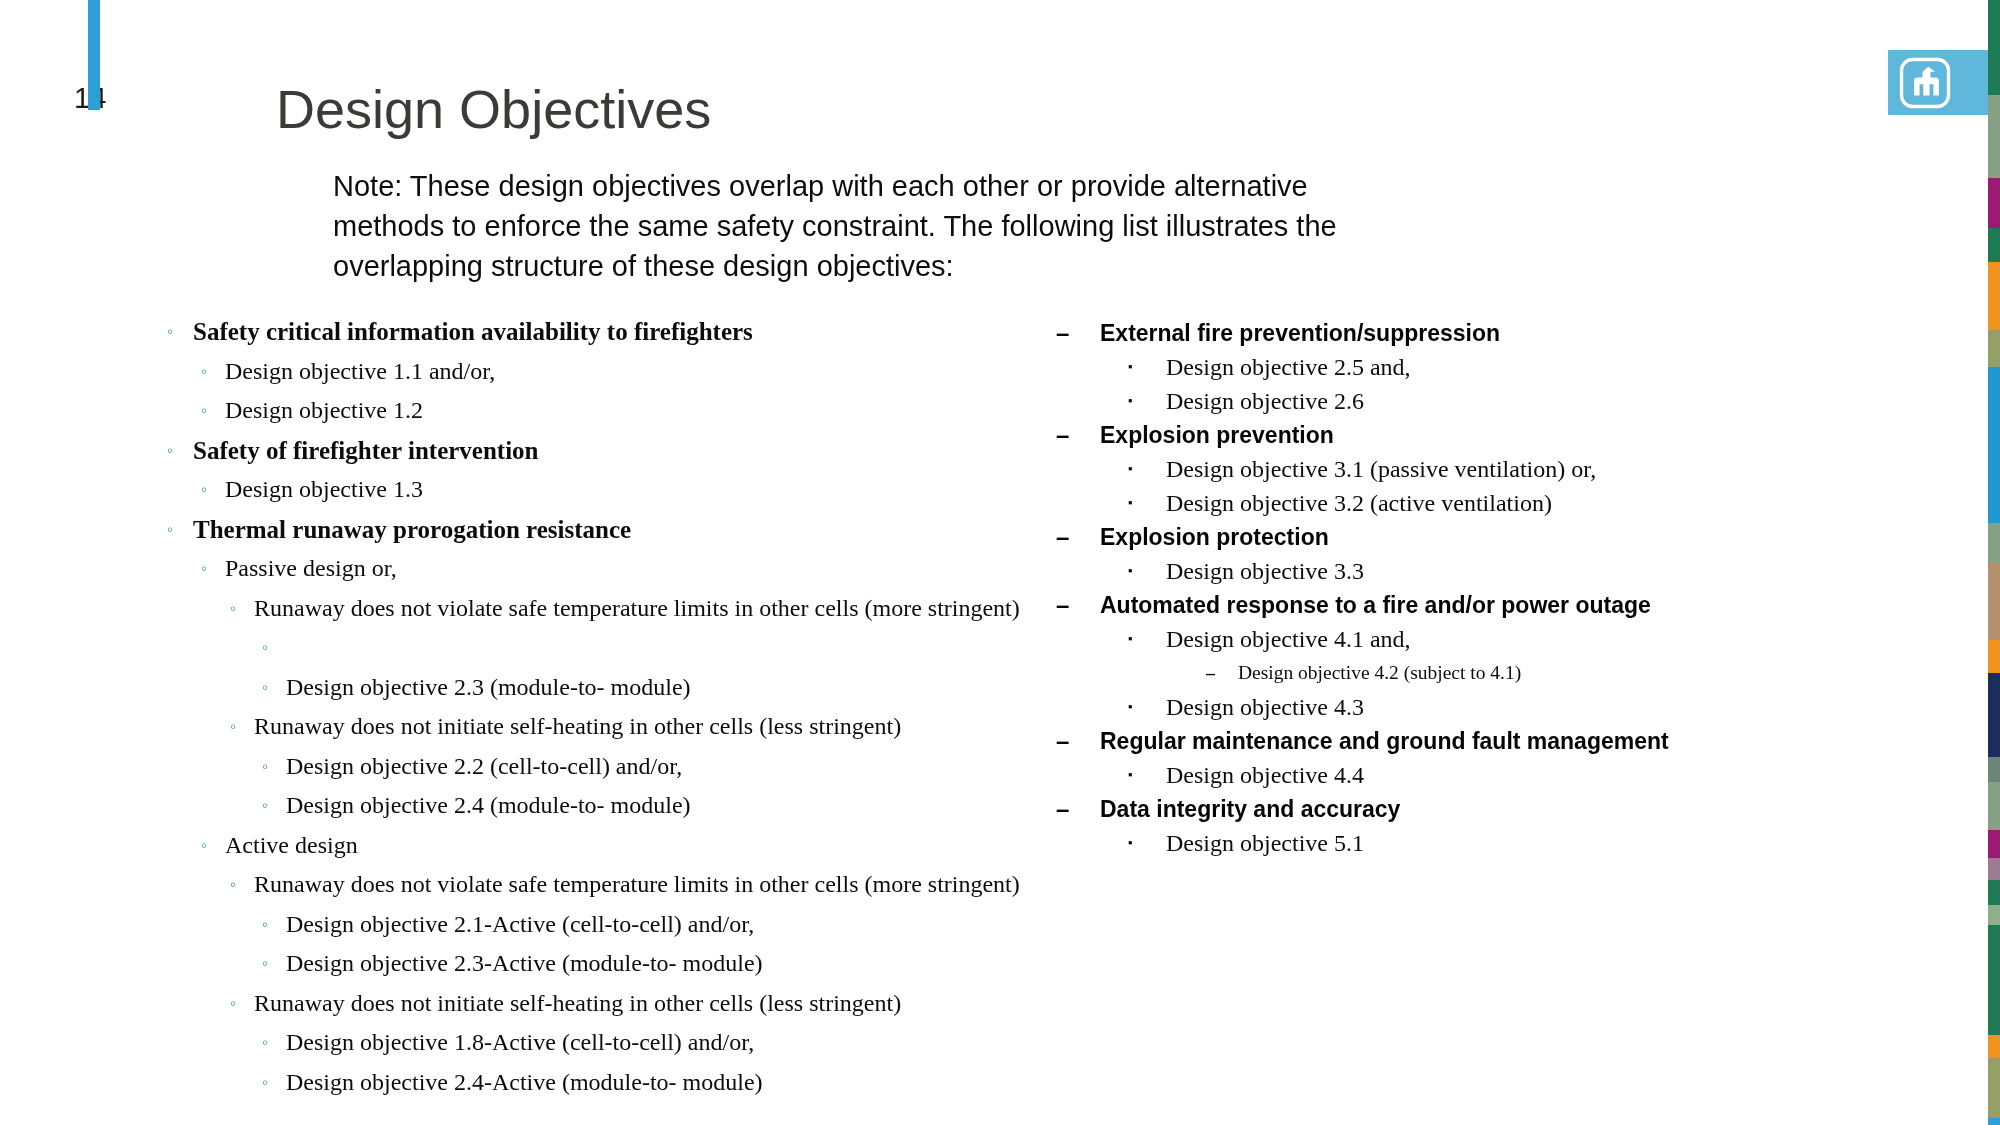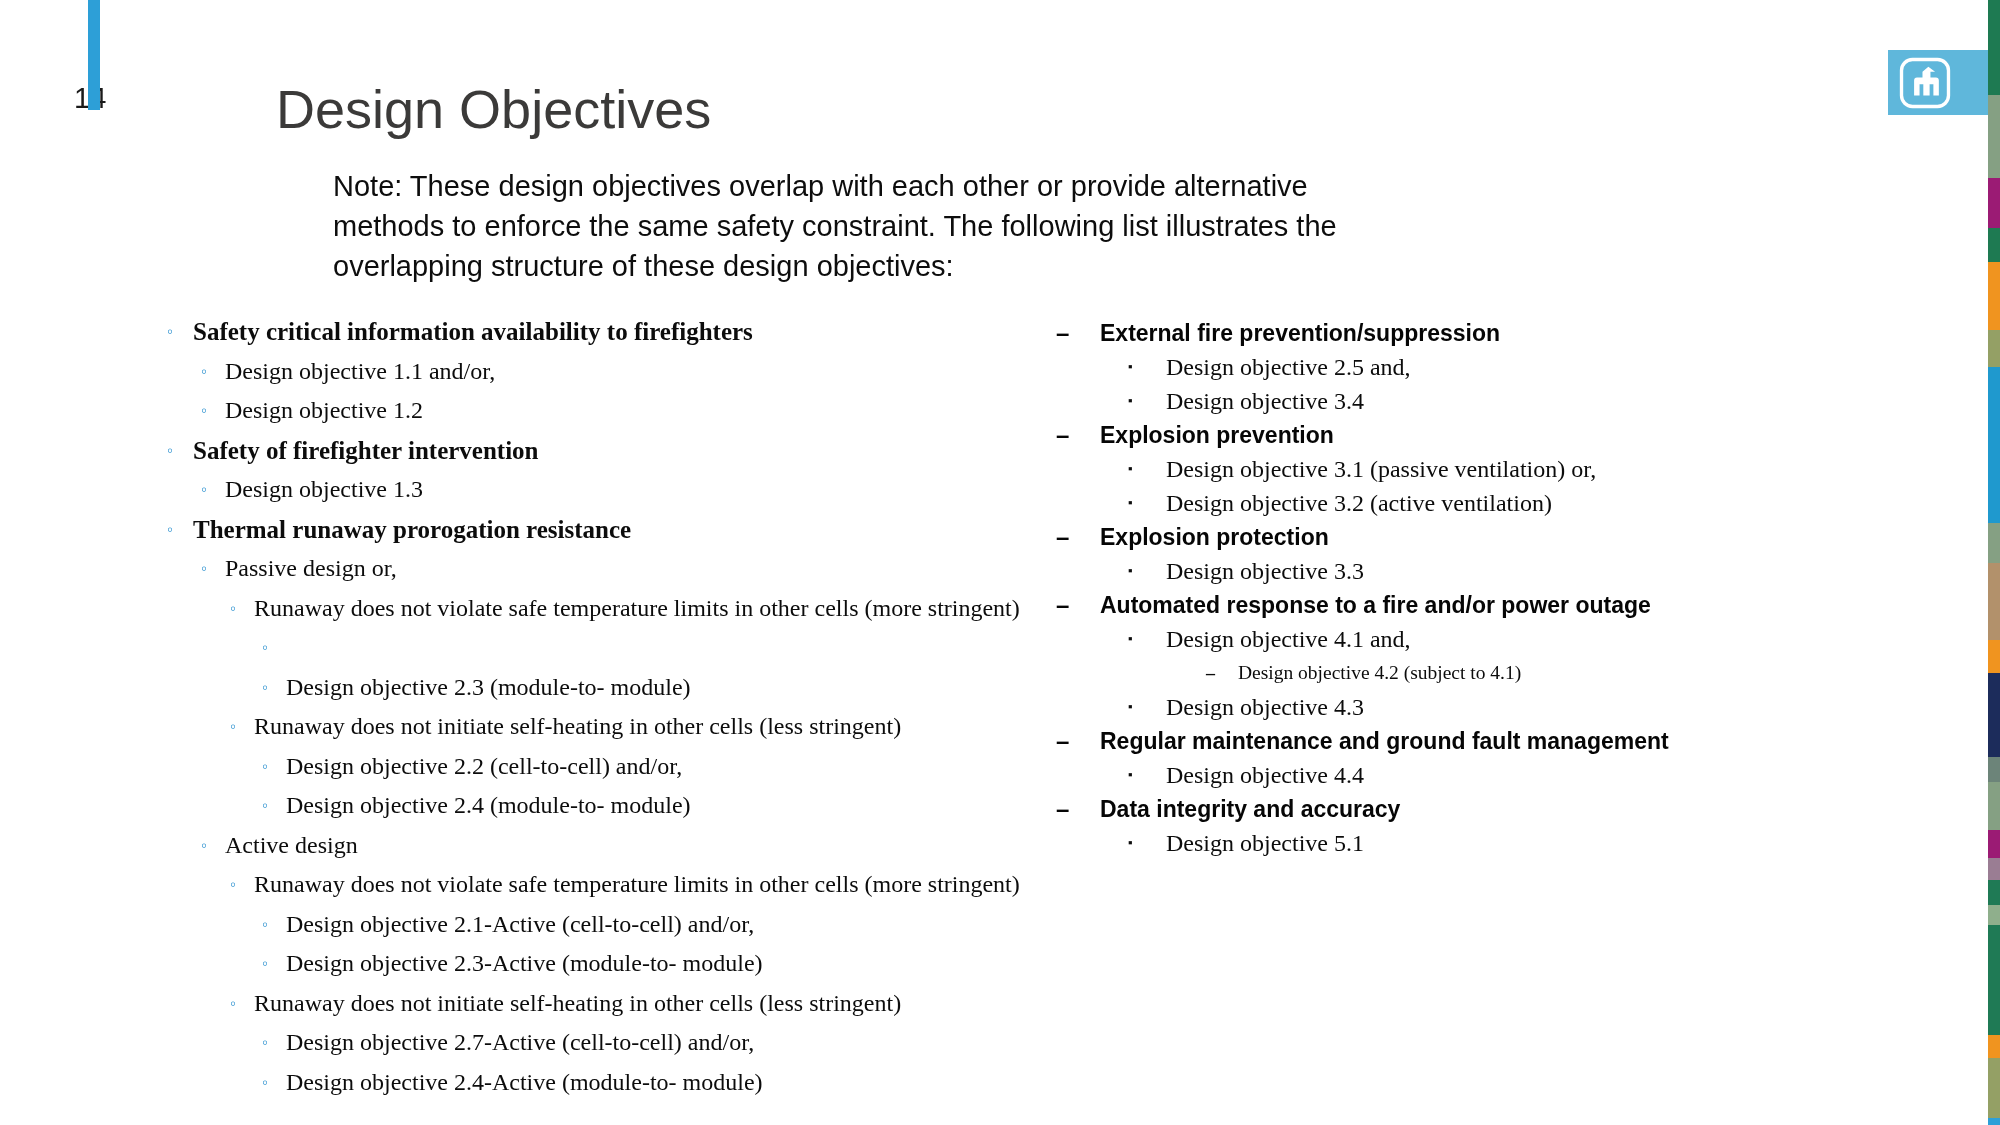--- a/index.html
+++ b/index.html
@@ -107,27 +107,27 @@
     <div class="row l4"><span class="bullet">◦</span></div>
     <div class="row l4"><span class="bullet">◦</span><span>Design objective 2.3 (module-to- module)</span></div>
     <div class="row l3"><span class="bullet">◦</span><span>Runaway does not initiate self-heating in other cells (less stringent)</span></div>
     <div class="row l4"><span class="bullet">◦</span><span>Design objective 2.2 (cell-to-cell) and/or,</span></div>
     <div class="row l4"><span class="bullet">◦</span><span>Design objective 2.4 (module-to- module)</span></div>
     <div class="row l2"><span class="bullet">◦</span><span>Active design</span></div>
     <div class="row l3"><span class="bullet">◦</span><span>Runaway does not violate safe temperature limits in other cells (more stringent)</span></div>
     <div class="row l4"><span class="bullet">◦</span><span>Design objective 2.1-Active (cell-to-cell) and/or,</span></div>
     <div class="row l4"><span class="bullet">◦</span><span>Design objective 2.3-Active (module-to- module)</span></div>
     <div class="row l3"><span class="bullet">◦</span><span>Runaway does not initiate self-heating in other cells (less stringent)</span></div>
-    <div class="row l4"><span class="bullet">◦</span><span>Design objective 2.7-Active (cell-to-cell) and/or,</span></div>
+    <div class="row l4"><span class="bullet">◦</span><span>Design objective 1.8-Active (cell-to-cell) and/or,</span></div>
     <div class="row l4"><span class="bullet">◦</span><span>Design objective 2.4-Active (module-to- module)</span></div>
   </div>
 <div class="abs list" id="right-list">
     <div class="row l1"><span class="bullet">–</span><span>External fire prevention/suppression</span></div>
     <div class="row l2"><span class="bullet">▪</span><span>Design objective 2.5 and,</span></div>
-    <div class="row l2"><span class="bullet">▪</span><span>Design objective 3.4</span></div>
+    <div class="row l2"><span class="bullet">▪</span><span>Design objective 2.6</span></div>
     <div class="row l1"><span class="bullet">–</span><span>Explosion prevention</span></div>
     <div class="row l2"><span class="bullet">▪</span><span>Design objective 3.1 (passive ventilation) or,</span></div>
     <div class="row l2"><span class="bullet">▪</span><span>Design objective 3.2 (active ventilation)</span></div>
     <div class="row l1"><span class="bullet">–</span><span>Explosion protection</span></div>
     <div class="row l2"><span class="bullet">▪</span><span>Design objective 3.3</span></div>
     <div class="row l1"><span class="bullet">–</span><span>Automated response to a fire and/or power outage</span></div>
     <div class="row l2"><span class="bullet">▪</span><span>Design objective 4.1 and,</span></div>
     <div class="row l3"><span class="bullet">–</span><span>Design objective 4.2 (subject to 4.1)</span></div>
     <div class="row l2"><span class="bullet">▪</span><span>Design objective 4.3</span></div>
     <div class="row l1"><span class="bullet">–</span><span>Regular maintenance and ground fault management</span></div>

